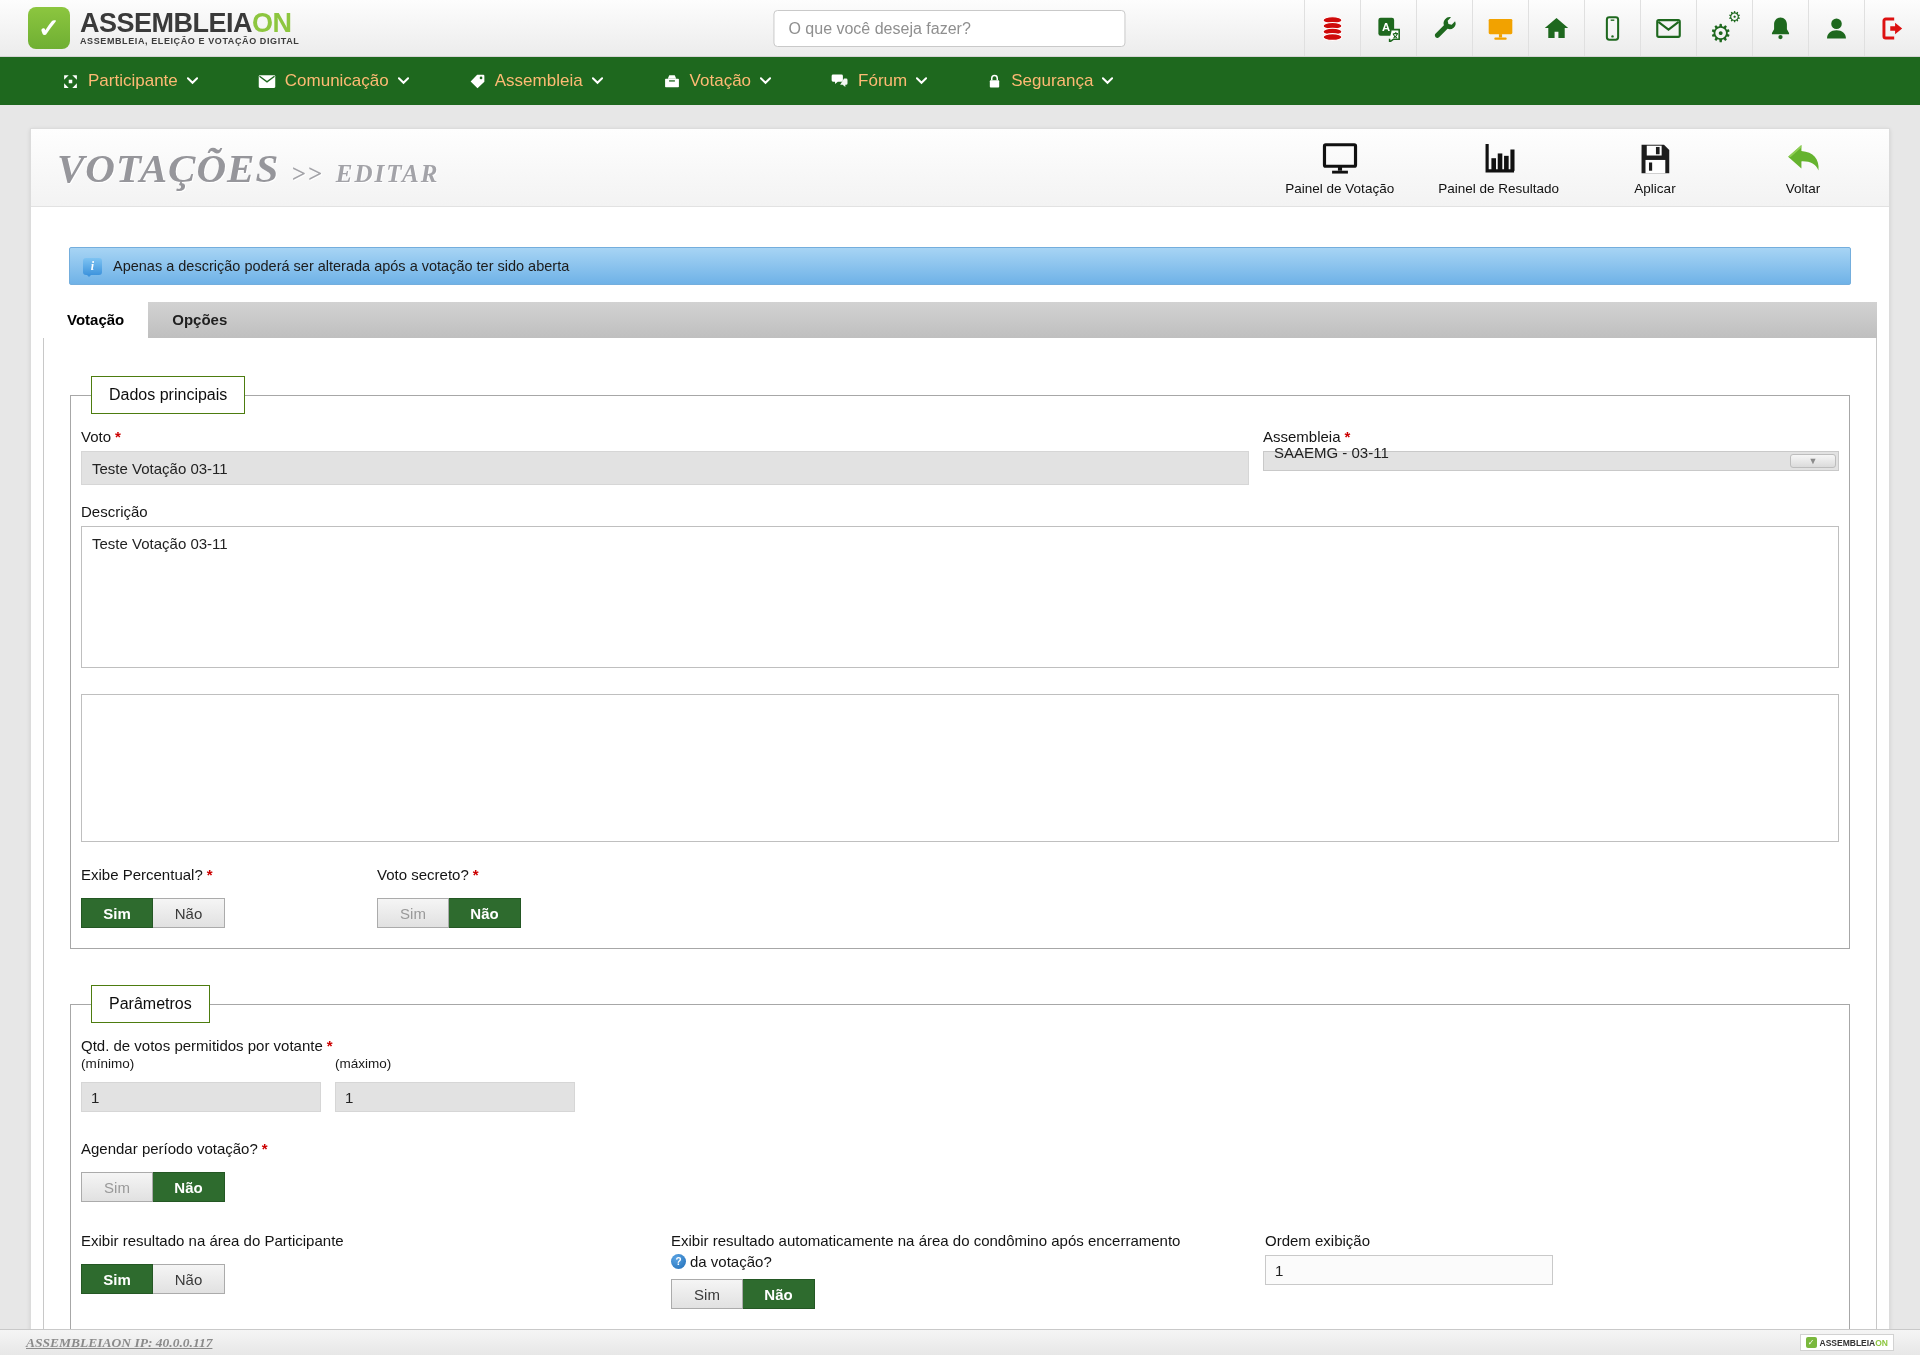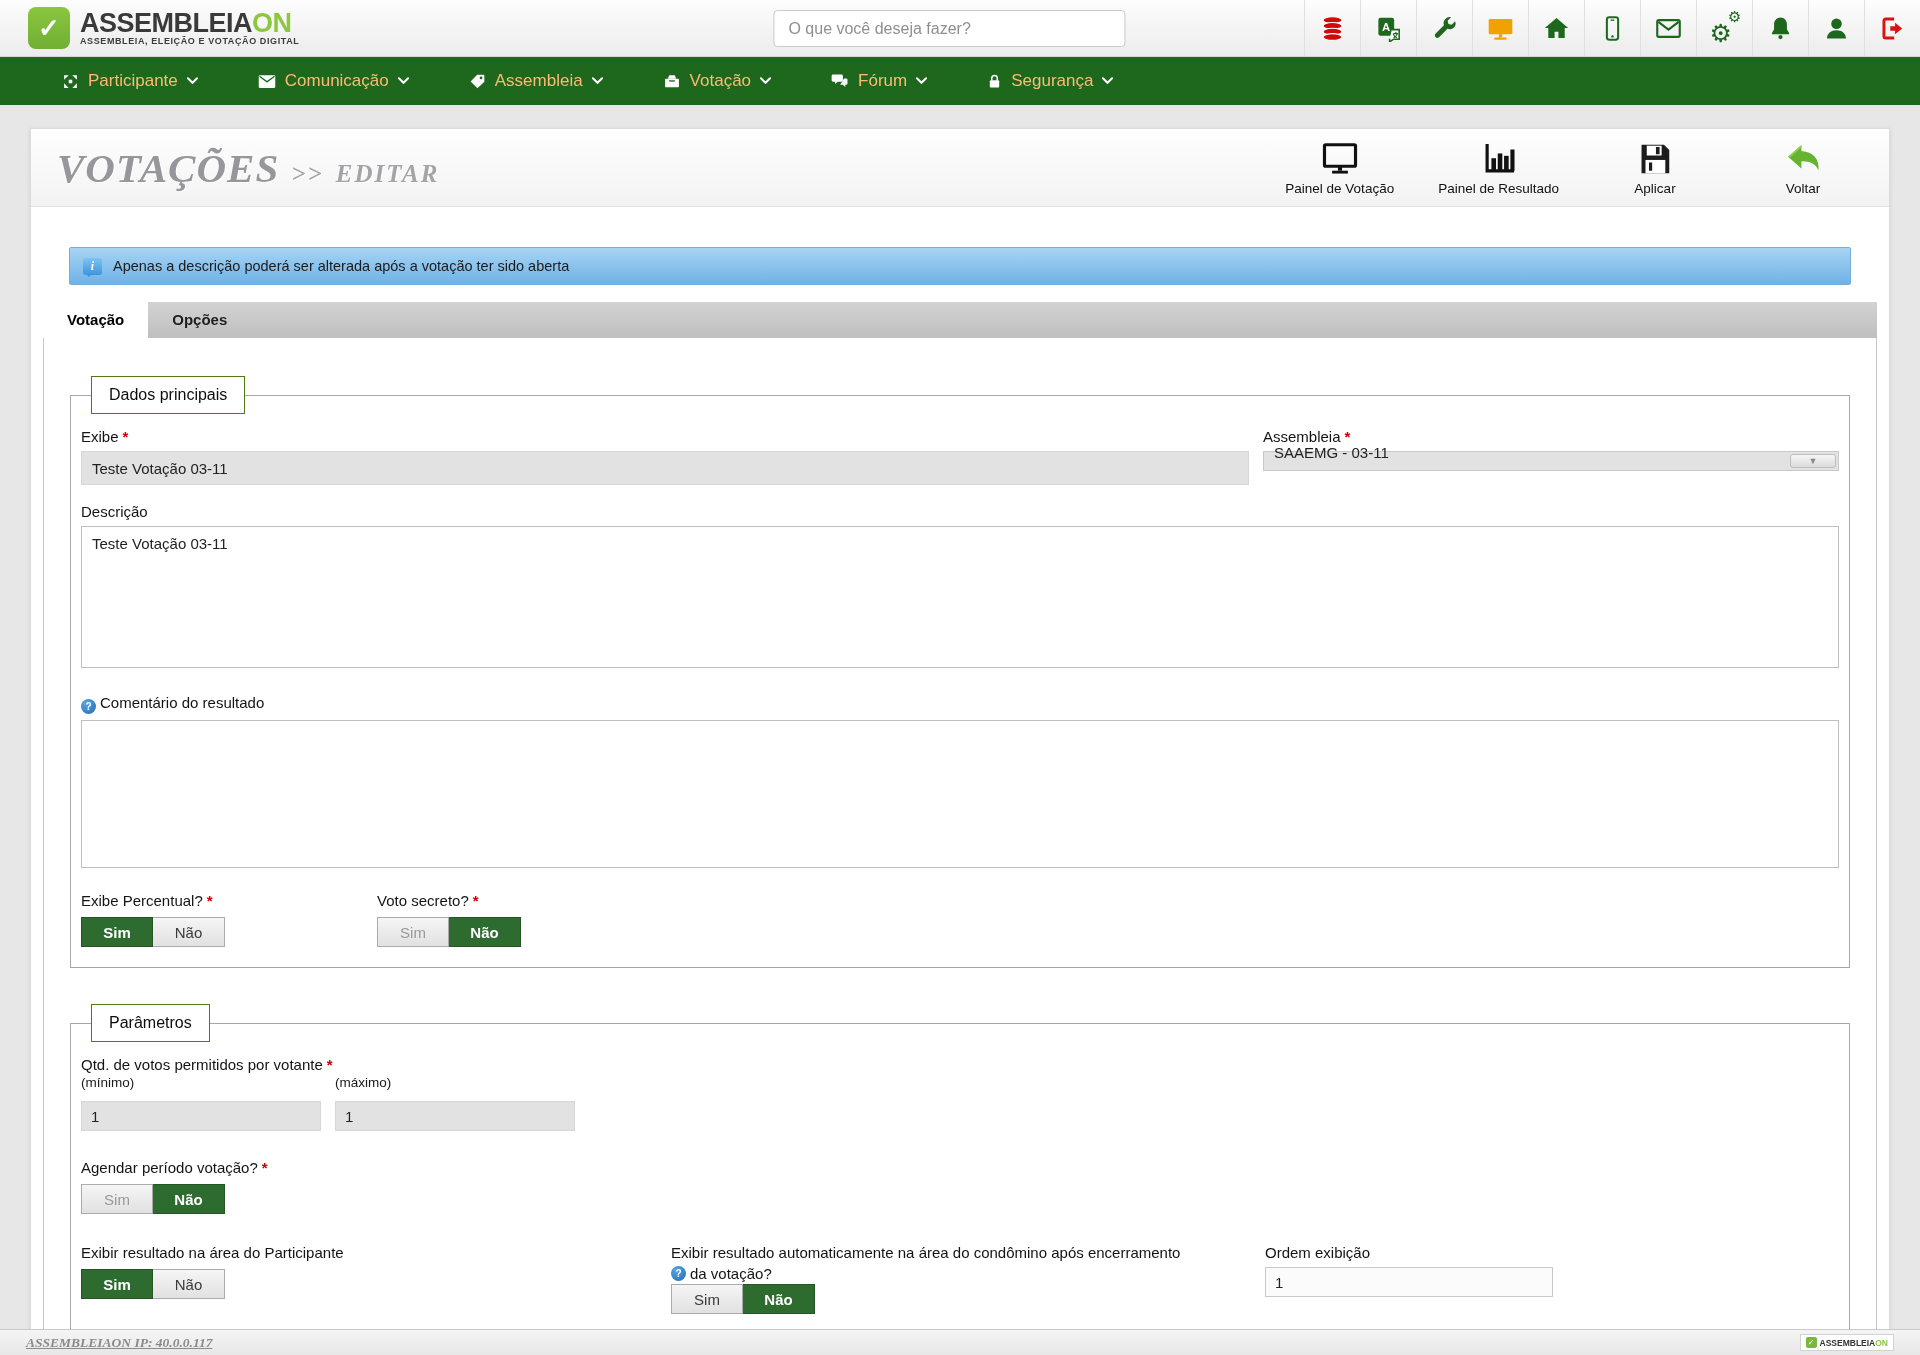--- a/index.html
+++ b/index.html
@@ -64,21 +64,21 @@
   .sel-btn{position:absolute;right:2px;top:2px;bottom:2px;width:46px;background:linear-gradient(#f6f6f6,#dbdbdb);border:1px solid #bdbdbd;border-radius:3px;display:flex;align-items:center;justify-content:center;color:#8a8a8a;font-size:9px}
 
   .fblock{margin-top:16px}
   textarea{width:100%;border:1px solid #bfbfbf;background:#fff;resize:none;font-family:"Liberation Sans",sans-serif;font-size:15px;color:#222;padding:8px 10px}
   .ta-desc{height:142px}
   .ta-com{height:148px}
   .help{width:15px;height:15px;border-radius:50%;background:radial-gradient(circle at 35% 30%,#5aa4e4,#1f6cb5);color:#fff;font-size:10px;font-weight:bold;display:inline-flex;align-items:center;justify-content:center;margin-right:4px;vertical-align:-2px;flex:none;cursor:pointer}
 
   .togglerow{display:flex;margin-top:20px}
   .tcol1{width:296px}
-  .toggle{display:inline-flex;margin-top:2px}
+  .toggle{display:inline-flex;margin-top:9px}
   .tbtn{width:72px;height:30px;font-size:15px;display:flex;align-items:center;justify-content:center;cursor:pointer}
   .tbtn.on{background:#2e6b2e;border:1px solid #245724;color:#fff;font-weight:bold}
   .tbtn.off{background:linear-gradient(#f5f5f5,#e1e1e1);border:1px solid #ababab;color:#3a3a3a}
   .tbtn.off.muted{color:#999}
   .tbtn + .tbtn{border-left:none}
 
   .minmax{display:flex;gap:14px;margin-top:2px}
   .mm{width:240px}
   .mmlabel{font-size:13.5px;color:#1a1a1a;margin-bottom:11px;display:block}
   .in-sm{width:100%;height:30px;background:#e2e2e2;border:1px solid #d6d6d6;padding:0 9px;font-size:15px;color:#222;font-family:"Liberation Sans",sans-serif}
@@ -311,41 +311,40 @@
     <div class="tab">Opções</div>
   </div>
 
   <div class="contentbox">
 
     <fieldset>
       <legend>Dados principais</legend>
 
       <div class="frow">
         <div class="f-nome">
-          <label class="flabel"><span>Exibe</span><span class="req">*</span></label>
+          <label class="flabel"><span>Voto</span><span class="req">*</span></label>
           <input class="in-gray" type="text" value="Teste Votação 03-11" style="">
         </div>
         <div class="f-assembleia">
           <label class="flabel"><span>Assembleia</span><span class="req">*</span></label>
           <div class="selectbox">
             <span>SAAEMG - 03-11</span>
             <span class="sel-btn">
                 <span>▼</span>
               </span>
           </div>
         </div>
       </div>
 
       <div class="fblock" style="margin-top:18px">
         <label class="flabel">Descrição</label>
         <textarea class="ta-desc" style="">Teste Votação 03-11</textarea>
       </div>
 
       <div class="fblock" style="margin-top:22px">
-        <label class="flabel"><span class="help">?</span><span>Comentário do resultado</span></label>
         <textarea class="ta-com" style=""></textarea>
       </div>
 
       <div class="togglerow">
         <div class="tcol1">
           <label class="flabel"><span>Exibe Percentual?</span><span class="req">*</span></label>
           <div class="toggle">
             <div class="tbtn on">Sim</div>
             <div class="tbtn off">Não</div>
           </div>

